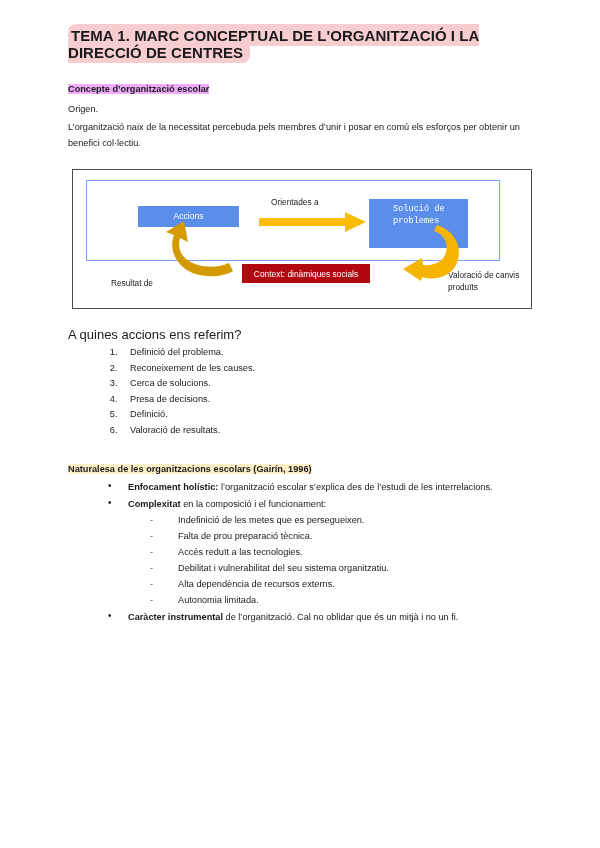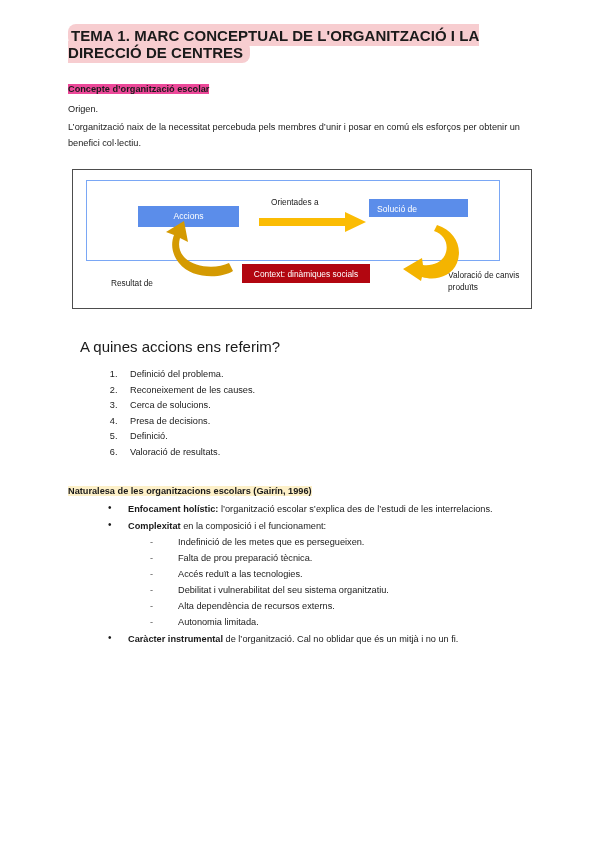--- a/index.html
+++ b/index.html
@@ -44,21 +44,21 @@
     margin: 0;
     padding-top: 26px;
     letter-spacing: .05px;
   }
   .tema-heading .hl-pink {
     padding: 2.5px 7px 2.5px 3px;
     border-radius: 8px;
   }
 
   .hl-pink { background: #f7cdd0; }
-  .hl-yellow { background: #ec4899; }
+  .hl-yellow { background: #f0abfc; }
   .hl-cream { background: #fdf0c8; }
 
   .sec-head {
     font-size: 9.2px;
     font-weight: bold;
     margin: 0;
     line-height: 15px;
   }
   .sec-head-1 { padding-top: 22px; }
 
@@ -105,24 +105,25 @@
     width: 101px;
     height: 21px;
     background: #5b8dea;
     text-align: center;
     padding-top: 5px;
   }
   .box-solucio {
     left: 296px;
     top: 29px;
     width: 99px;
-    height: 18px;
+    height: 49px;
     background: #5b8dea;
     text-align: left;
-    padding: 5px 0 0 8px;
+    padding: 5px 0 0 24px;
+    font-family: Liberation Mono, monospace;
   }
   .box-context {
     left: 169px;
     top: 94px;
     width: 128px;
     height: 19px;
     background: #b20610;
     text-align: center;
     padding-top: 4.5px;
     font-size: 8.4px;
@@ -137,22 +138,22 @@
   .lbl-orientades { left: 198px; top: 27px; }
   .lbl-resultat   { left: 38px;  top: 108px; }
   .lbl-valoracio  { left: 375px; top: 100px; width: 82px; }
 
   .arrow-straight { position: absolute; left: 186px; top: 42px; }
   .arrow-left-curve { position: absolute; left: 92px; top: 51px; }
   .arrow-right-curve { position: absolute; left: 330px; top: 55px; }
 
   
   .q-line {
-    font-size: 15px;
-    margin: 12px;
+    font-size: 13px;
+    margin: 0;
     padding-top: 18px;
     line-height: 16px;
   }
   ol.num-list {
     margin: 2px 0 0 0;
     padding-left: 52px;
     font-size: 9.2px;
     line-height: 15.6px;
   }
   ol.num-list li { padding-left: 10px; }

